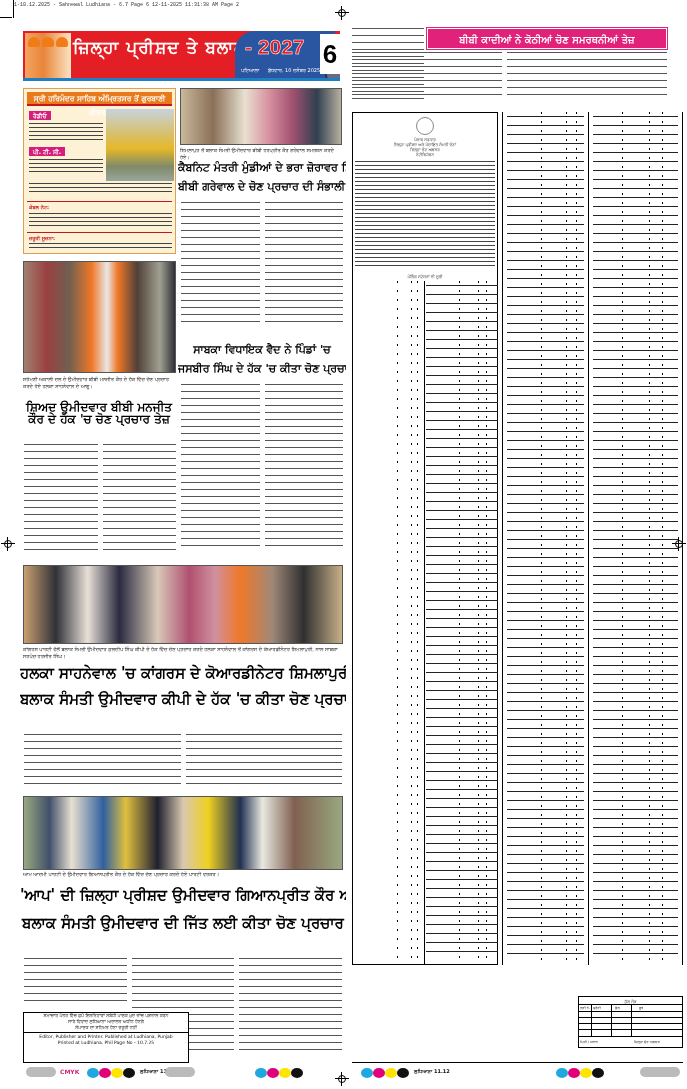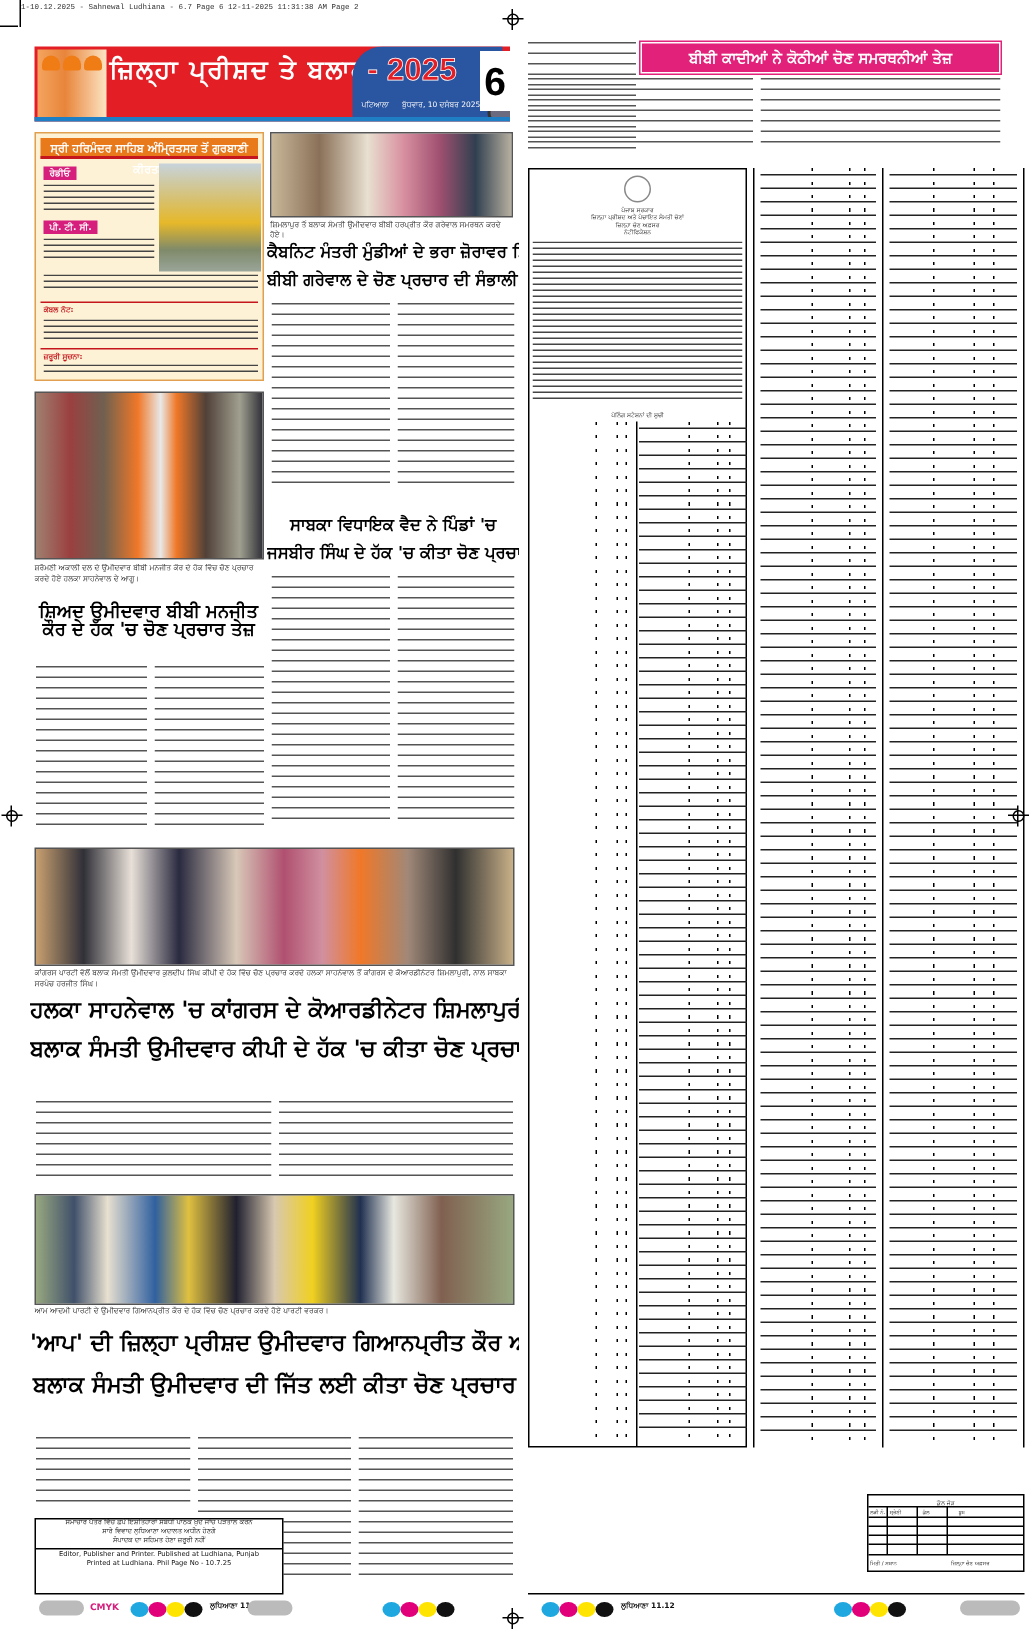--- a/index.html
+++ b/index.html
@@ -72,21 +72,21 @@
   </div>
 
 <div class="banner">
   <div class="faces">
       <i style="left:3px"></i>
       <i style="left:17px"></i>
       <i style="left:31px"></i>
     </div>
   <div class="title">ਜ਼ਿਲ੍ਹਾ ਪ੍ਰੀਸ਼ਦ ਤੇ ਬਲਾਕ ਸੰਮਤੀ ਚੋਣਾਂ</div>
   <div class="blue"></div>
-  <div class="yr">- 2025</div>
+  <div class="yr">- 2027</div>
   <div class="sub1">ਪਟਿਆਲਾ</div>
   <div class="sub2">ਬੁੱਧਵਾਰ, 10 ਦਸੰਬਰ 2025</div>
   <div class="vote-icon"></div>
 </div>
 <div class="num banner" style="left:320px;top:34px;width:20px;height:40px;background:#fff;border:none;font-size:26px;font-weight:bold;font-family:'Liberation Sans',sans-serif;text-align:center;line-height:40px;color:#000">6</div>
 
 <div class="box golden">
   <div class="hd">ਸ੍ਰੀ ਹਰਿਮੰਦਰ ਸਾਹਿਬ ਅੰਮ੍ਰਿਤਸਰ ਤੋਂ ਗੁਰਬਾਣੀ ਕੀਰਤਨ</div>
   <div class="tag" style="left:5px;top:22px">ਰੇਡੀਓ</div>
   <div class="tag" style="left:5px;top:58px;background:#d61f7c">ਪੀ. ਟੀ. ਸੀ.</div>

